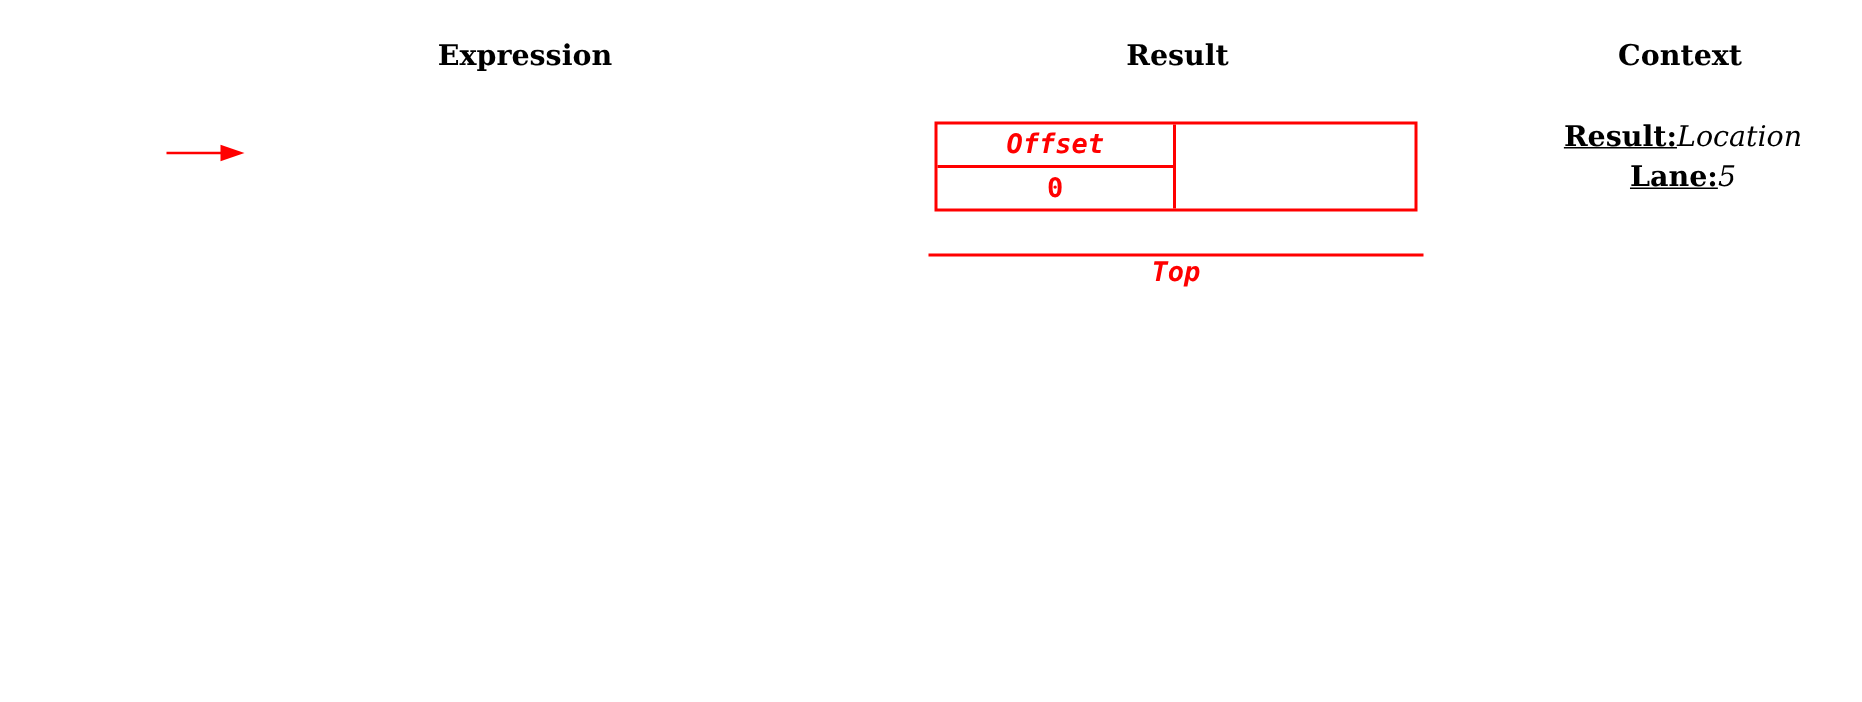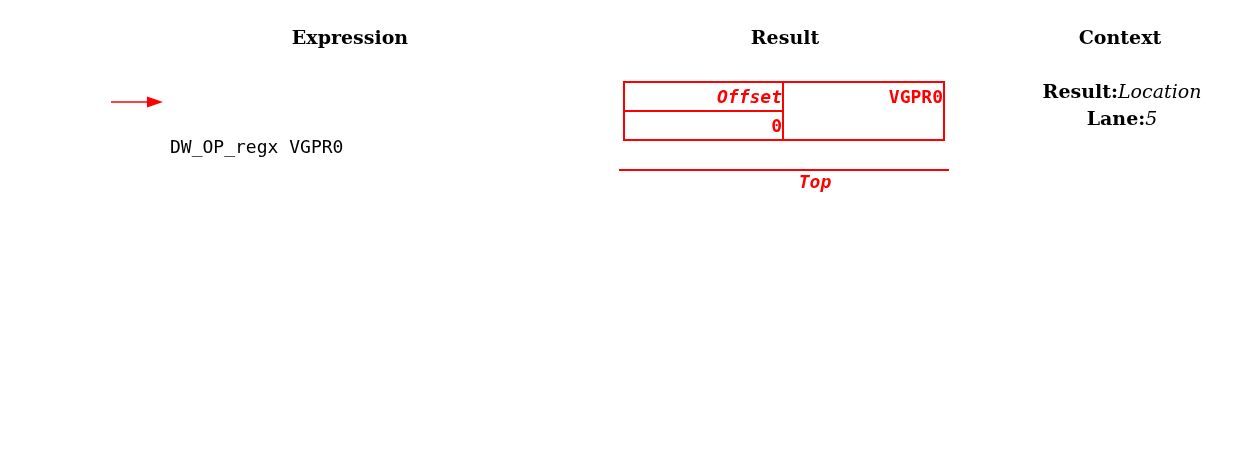--- a/index.html
+++ b/index.html
@@ -65,21 +65,21 @@
   }
   .reg-title {
     height: 25px;
     line-height: 25px;
     text-align: center;
     font-weight: bold;
   }
   .stack-cols { display: flex; }
   .stack-col { width: 50%; }
   .stack-col.left { border-right: 2px solid var(--accent); }
-  .cell { text-align: right; }
+  .cell { text-align: center; }
   .cell.head {
     height: 29px;
     line-height: 27px;
     font-weight: bold;
     font-style: italic;
     border-bottom: 2px solid var(--accent);
   }
   .cell.val {
     height: 27px;
     line-height: 27px;
@@ -96,69 +96,66 @@
     position: absolute;
     left: 784px;
     top: 170px;
     transform: translateX(-50%);
     color: var(--accent);
     font-family: "DejaVu Sans Mono", monospace;
     font-size: 18px;
     font-weight: bold;
     font-style: italic;
     line-height: 23px;
-    margin-left: 31px;
   }
   
   .ctx-line {
     position: absolute;
     left: 1122px;
     transform: translateX(-50%);
     font-family: "DejaVu Serif", serif;
     font-size: 19px;
     line-height: 24px;
     white-space: nowrap;
   }
-  .ctx-line .b { font-weight: bold; }
+  .ctx-line .b { font-weight: bold; text-decoration: underline; }
   .ctx-line .i { font-style: italic; margin-top: 28px; }
 </style>
 </head>
 <body>
 
 <div class="canvas">
 
   <div class="col-title" style="left:350px">Expression</div>
   <div class="col-title" style="left:785px">Result</div>
   <div class="col-title" style="left:1120px">Context</div>
 
   <svg class="pc-arrow" width="54" height="16" viewBox="0 0 54 16">
     <line x1="1" y1="8" x2="40" y2="8" stroke="currentColor" stroke-width="1.7"></line>
     <polygon points="37,2.5 53,8 37,13.5" fill="currentColor"></polygon>
   </svg>
 
   <div class="ops">
-    <div class="op">DW_OP_regx VGPR0</div>
     
     
     
     
     
     
     
     
   </div>
 
   <div class="stack-box">
     <div class="stack-cols">
       <div class="stack-col left">
         <div class="cell head">Offset</div>
         <div class="cell val">0</div>
       </div>
       <div class="stack-col">
-        <div class="cell val">VGPR0</div>
       </div>
     </div>
   </div>
   <div class="stack-underline"></div>
   <div class="stack-top">Top</div>
 
   <div class="ctx-line" style="top:79px">
     <span class="b">Result:</span><span class="i">Location</span>
   </div>
   <div class="ctx-line" style="top:106px">

